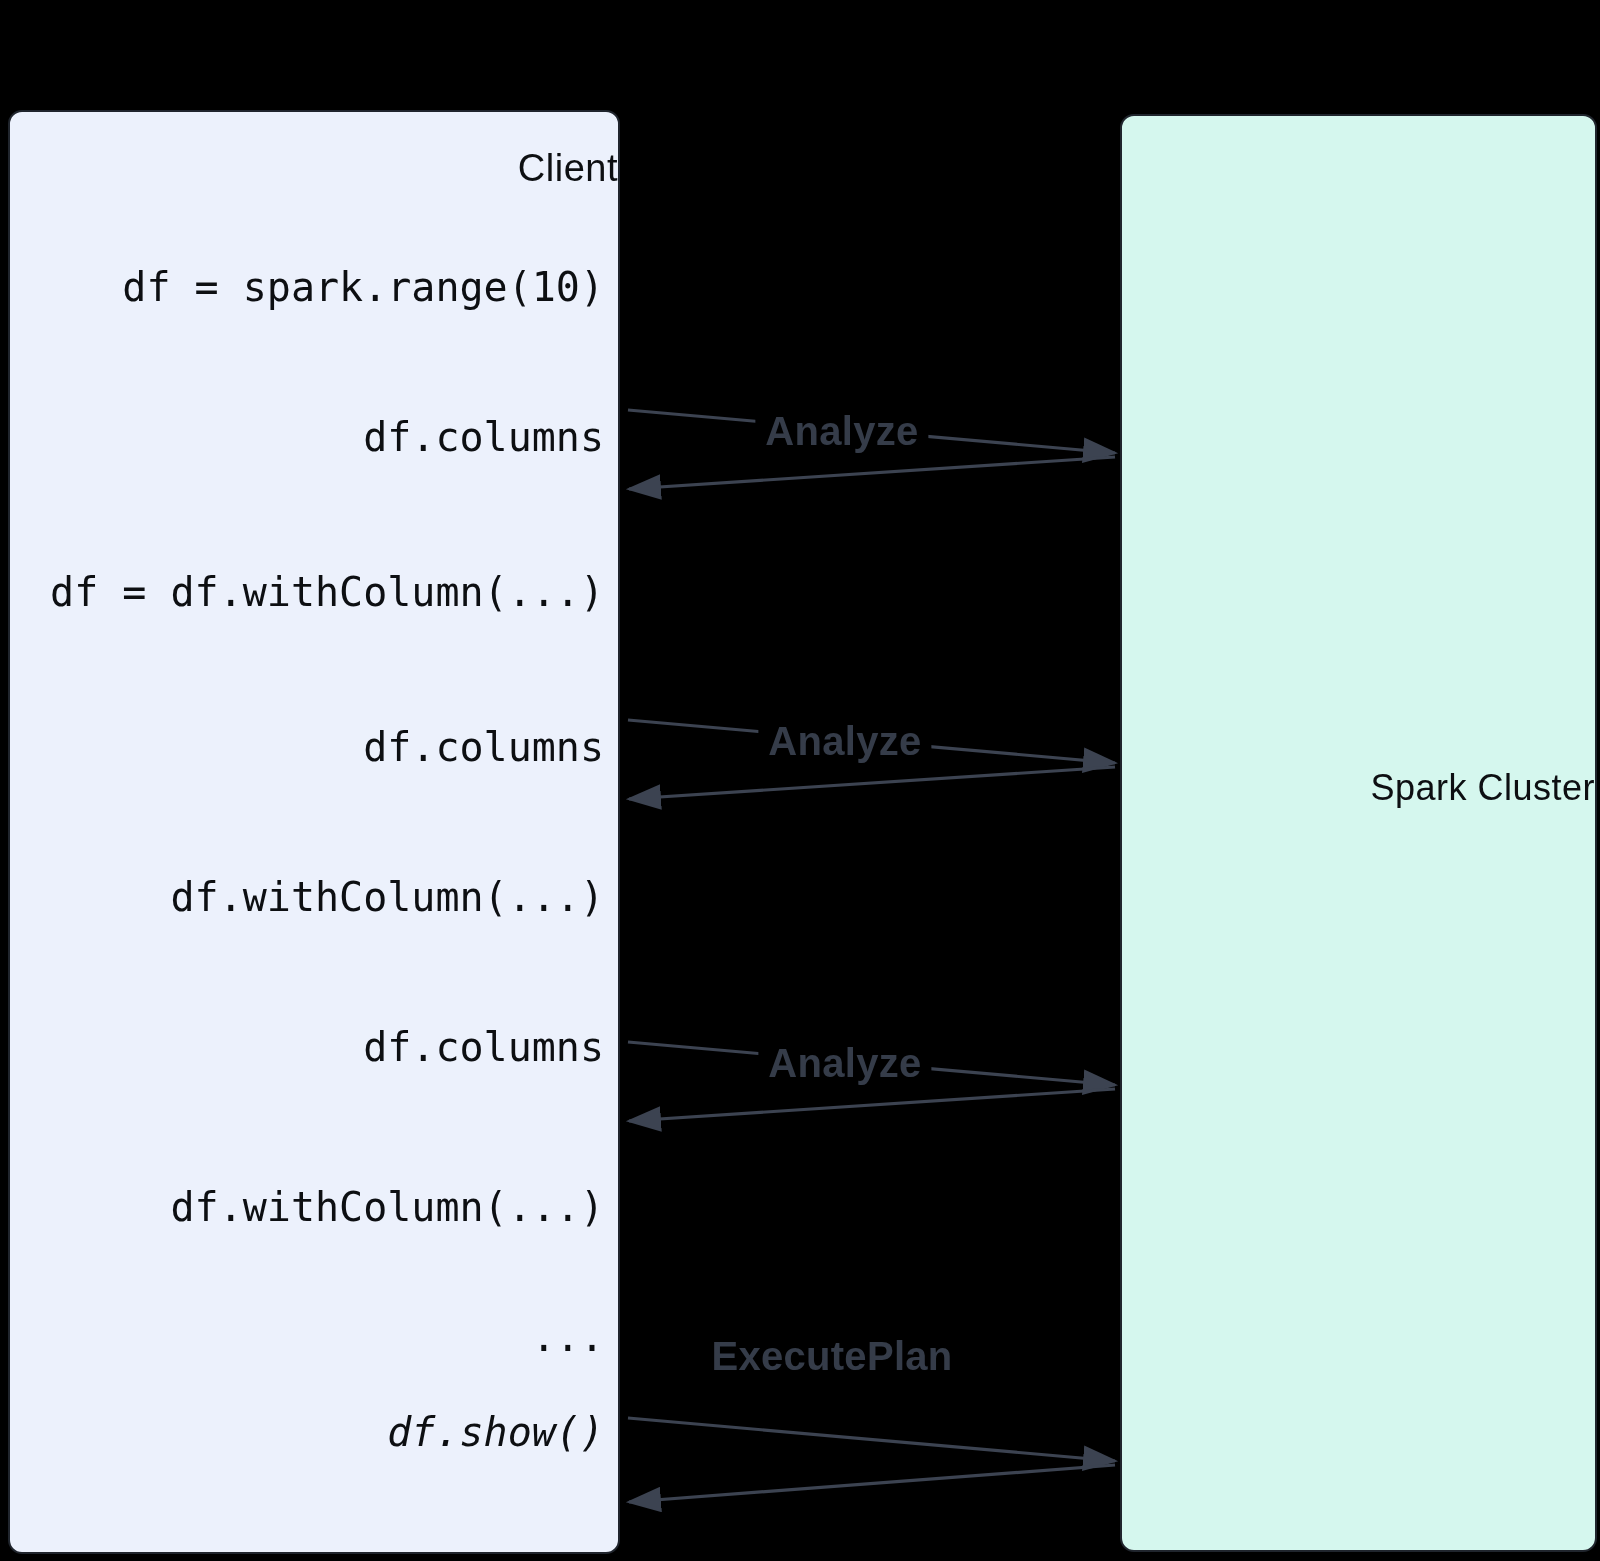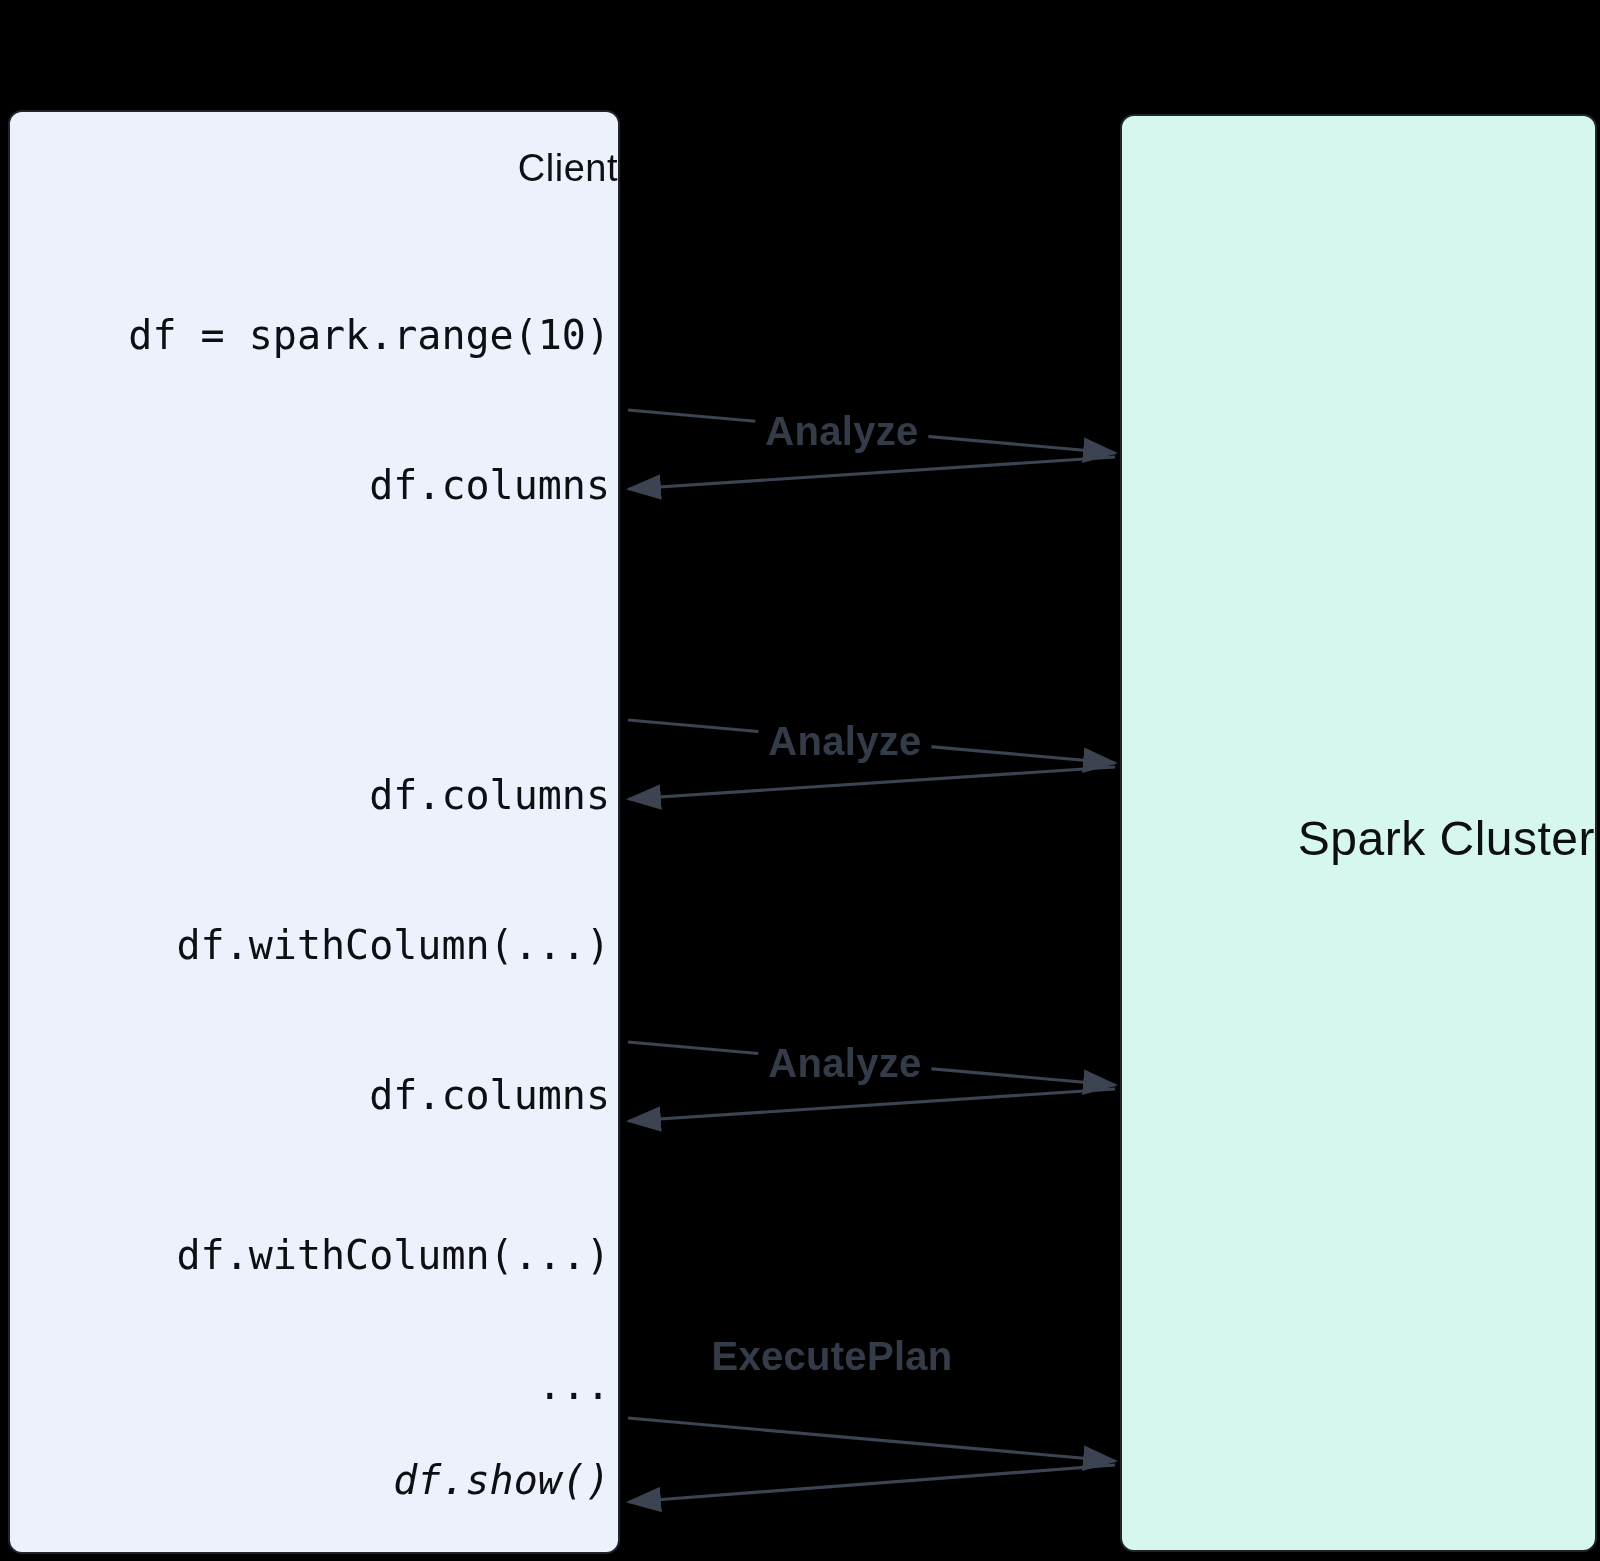--- a/index.html
+++ b/index.html
@@ -39,30 +39,29 @@
     position: absolute;
     left: 0;
     width: 100%;
     text-align: right;
     font-size: 38px;
     line-height: 48px;
     color: var(--title-text, #0D0F12);
     letter-spacing: 0.5px;
   }
   #client-title { top: 32px; }
-  #cluster-title { top: 699px; font-size: 48px; }
+  #cluster-title { top: 648px; font-size: 36px; }
   .code-line {
     position: absolute;
-    right: 8px;
+    right: 14px;
     font-family: "DejaVu Sans Mono", "Liberation Mono", monospace;
     font-size: 40px;
     line-height: 48px;
     white-space: pre;
     color: var(--code-text, #0D0F12);
-    margin-top: 48px;
   }
   #arrows-layer {
     position: absolute;
     left: 0;
     top: 0;
     width: 1600px;
     height: 1561px;
     pointer-events: none;
   }
   #arrows-layer line {
@@ -84,20 +83,21 @@
 </head>
 <body>
 
 <div id="canvas">
 
   <div class="actor-box" id="client-box">
     <div class="actor-title" id="client-title">Client</div>
 
     <div class="code-line" style="top:151px;">df = spark.range(10)</div>
     <div class="code-line" style="top:301px;">df.columns</div>
+    <div class="code-line" style="top:456px;">df = df.withColumn(...)</div>
     <div class="code-line" style="top:611px;">df.columns</div>
     <div class="code-line" style="top:761px;">df.withColumn(...)</div>
     <div class="code-line" style="top:911px;">df.columns</div>
     <div class="code-line" style="top:1071px;">df.withColumn(...)</div>
     <div class="code-line" style="top:1201px;">...</div>
     <div class="code-line" style="top:1296px;font-style:italic;">df.show()</div>
   </div>
 
   <div class="actor-box" id="cluster-box">
     <div class="actor-title" id="cluster-title">Spark Cluster</div>

